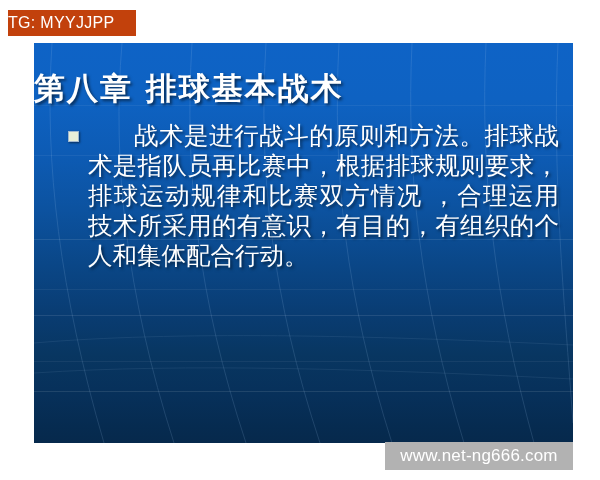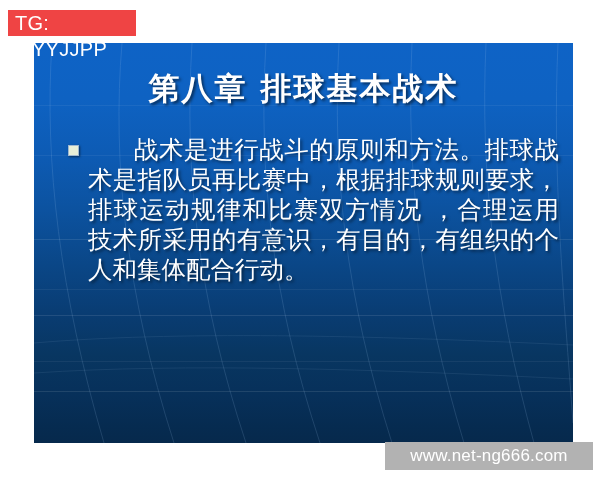--- a/index.html
+++ b/index.html
@@ -65,35 +65,35 @@
     pointer-events: none;
     opacity: 0.55;
   }
 
   
   #title {
     position: absolute;
     left: 0;
     top: 26px;
     width: 539px;
-    text-align: center;
+    text-align: left;
     color: #ffffff;
     font-size: 31px;
     font-weight: 700;
     letter-spacing: 2px;
     line-height: 38px;
     text-shadow: 2px 2px 3px rgba(0,0,0,0.55);
     white-space: nowrap;
   }
 
   
   #body-block {
     position: absolute;
     left: 20px;
-    top: 92px;
+    top: 78px;
     width: 505px;
   }
   .bullet-row {
     position: relative;
     padding-left: 34px;
     margin-bottom: 16px;
   }
   .bullet-mark {
     position: absolute;
     left: 14px;
@@ -114,34 +114,33 @@
     text-align: justify;
   }
 
   
   #tg-tag {
     position: absolute;
     left: 8px;
     top: 10px;
     width: 128px;
     height: 26px;
-    background: #ef4444;
+    background: #c2410c;
     color: #ffffff;
-    font-size: 20px;
+    font-size: 16px;
     line-height: 26px;
-    padding-left: 7px;
     box-sizing: border-box;
     letter-spacing: 0.3px;
     font-family: "Liberation Sans", sans-serif;
   }
   #watermark {
     position: absolute;
     left: 385px;
     top: 442px;
-    width: 208px;
+    width: 188px;
     height: 28px;
     background: #b2b2b2;
     color: #ffffff;
     font-size: 17px;
     line-height: 28px;
     text-align: center;
     box-sizing: border-box;
     letter-spacing: 0.2px;
     font-family: "Liberation Sans", sans-serif;
   }

